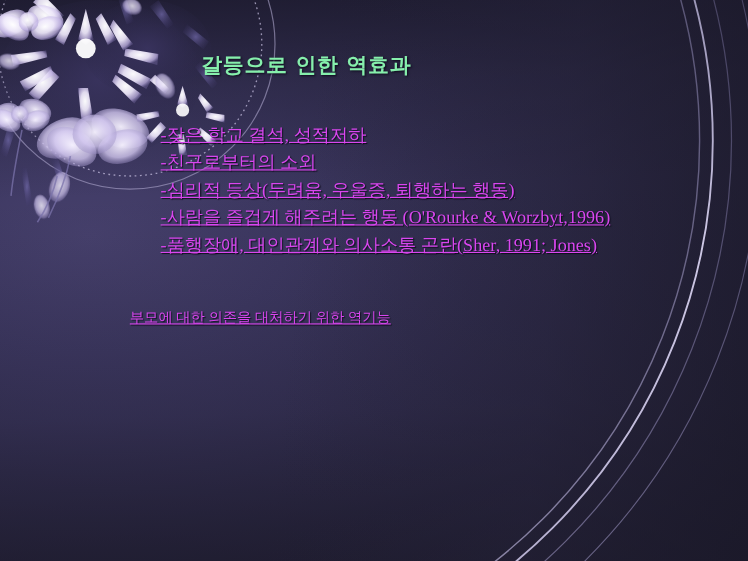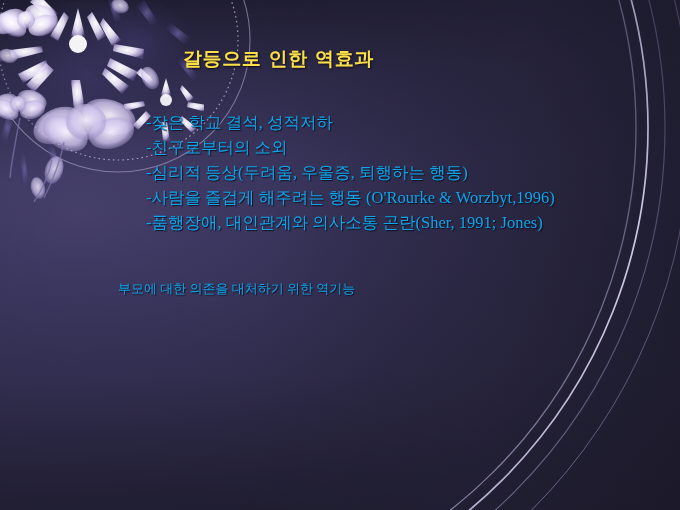--- a/index.html
+++ b/index.html
@@ -56,30 +56,31 @@
 
   
   .title {
     position: absolute;
     left: 183px;
     top: 46px;
     font-family: "DejaVu Sans", "Liberation Sans", sans-serif;
     font-size: 19px;
     font-weight: bold;
     letter-spacing: 0.6px;
-    color: #fde047;
+    color: #86efac;
     text-shadow: 1px 1px 2px rgba(8,6,20,0.85);
     white-space: nowrap;
   }
 
   .body-block {
     position: absolute;
-    color: #0ea5e9;
+    color: #d946ef;
     text-shadow: 1px 1px 1px rgba(10,8,22,0.8);
     white-space: nowrap;
+    text-decoration: underline;
   }
   .list-a {
     left: 146px;
     top: 110px;
     font-size: 16.5px;
     line-height: 25px;
   }
   .para-b {
     left: 118px;
     top: 276px;

